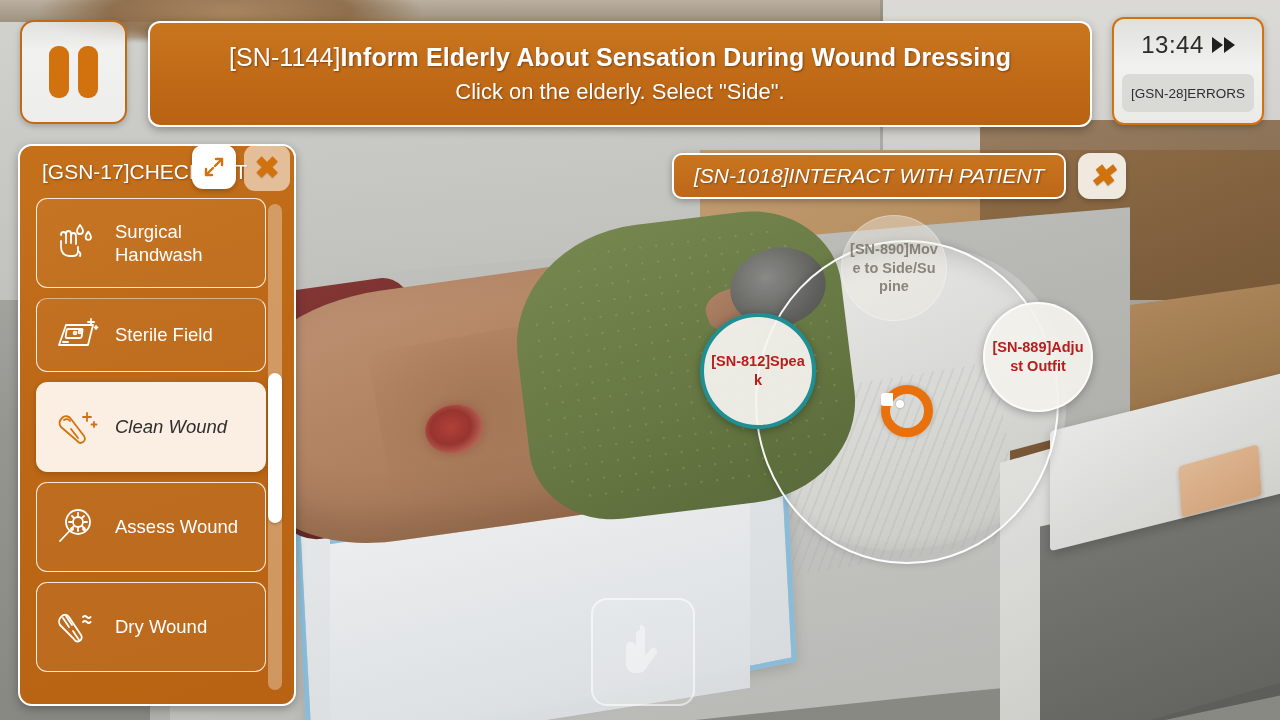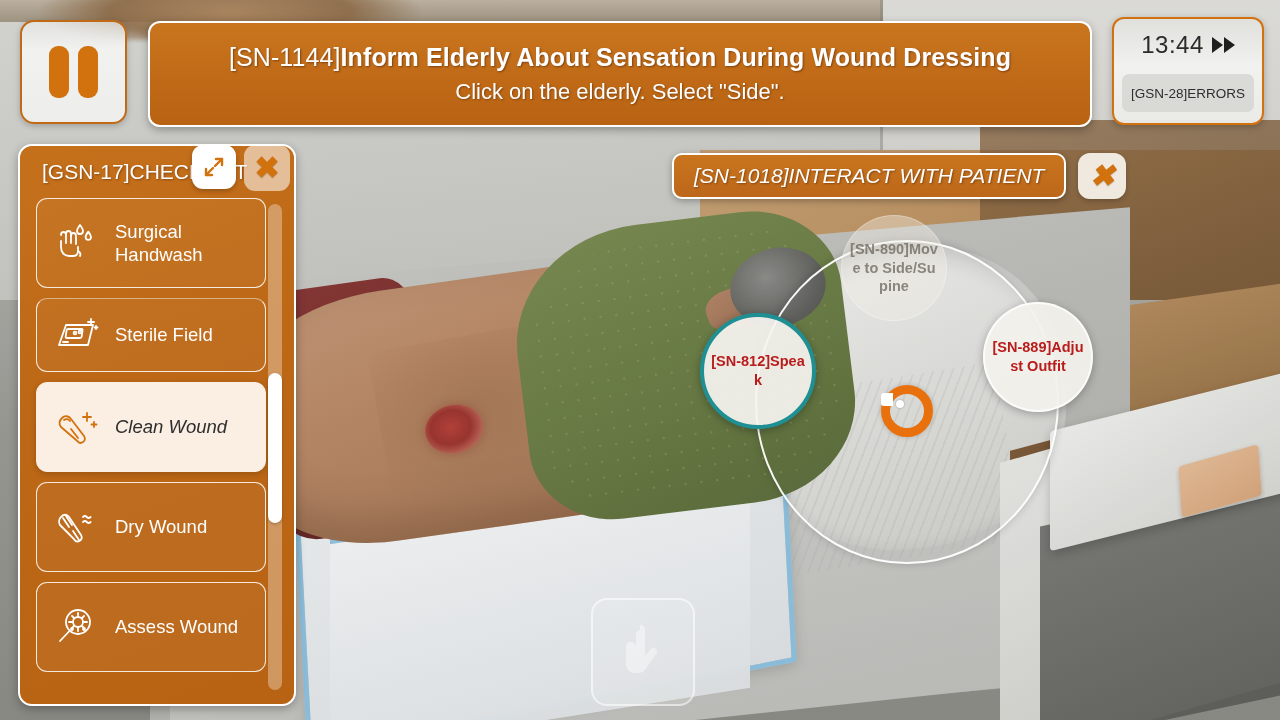--- a/index.html
+++ b/index.html
@@ -317,45 +317,45 @@
                 <path class="ic-stroke" d="M34 8v8M30 12h8"></path>
                 <path class="ic-stroke" d="M41 17v5M38.5 19.5h5"></path>
               </svg>
             </div>
             <div class="cl-label">Clean Wound</div>
           </div>
 
           <div class="cl-item">
             <div class="cl-icon">
               <svg viewBox="0 0 48 44" fill="none" stroke-width="1.8" stroke-linecap="round" stroke-linejoin="round">
+                <circle class="ic-stroke" cx="25" cy="17" r="12"></circle>
+                <path class="ic-stroke" d="M16.5 26 L7 36"></path>
+                <circle class="ic-stroke" cx="25" cy="17" r="5"></circle>
+                <path class="ic-stroke" d="M25 8v3M25 23v3M16 17h3M31 17h3M19 11l2 2M31 11l-2 2M19 23l2-2M31 23l-2-2"></path>
+                <circle class="ic-stroke" cx="19" cy="24" r="1"></circle>
+                <circle class="ic-stroke" cx="31" cy="24" r="1"></circle>
+              </svg>
+            </div>
+            <div class="cl-label">Assess Wound</div>
+          </div>
+
+          <div class="cl-item">
+            <div class="cl-icon">
+              <svg viewBox="0 0 48 44" fill="none" stroke-width="1.8" stroke-linecap="round" stroke-linejoin="round">
                 <path class="ic-stroke" d="M8 12c2-3 6-3 8 0l12 18c1.4 2.2.8 4.6-1.2 5.8-2 1.2-4.4.6-5.8-1.6L7 20c-1.6-2.6-1-6 1-8Z"></path>
                 <path class="ic-stroke" d="M10 13l6 9"></path>
                 <path class="ic-stroke" d="M13 11l6 9"></path>
                 <path class="ic-stroke" d="M20 26l6 9"></path>
                 <path class="ic-stroke" d="M30 12c1.2-1.2 2.6-1.2 3.8 0 1.2 1.2 2.6 1.2 3.8 0"></path>
                 <path class="ic-stroke" d="M30 17c1.2-1.2 2.6-1.2 3.8 0 1.2 1.2 2.6 1.2 3.8 0"></path>
               </svg>
             </div>
             <div class="cl-label">Dry Wound</div>
           </div>
 
-          <div class="cl-item">
-            <div class="cl-icon">
-              <svg viewBox="0 0 48 44" fill="none" stroke-width="1.8" stroke-linecap="round" stroke-linejoin="round">
-                <circle class="ic-stroke" cx="25" cy="17" r="12"></circle>
-                <path class="ic-stroke" d="M16.5 26 L7 36"></path>
-                <circle class="ic-stroke" cx="25" cy="17" r="5"></circle>
-                <path class="ic-stroke" d="M25 8v3M25 23v3M16 17h3M31 17h3M19 11l2 2M31 11l-2 2M19 23l2-2M31 23l-2-2"></path>
-                <circle class="ic-stroke" cx="19" cy="24" r="1"></circle>
-                <circle class="ic-stroke" cx="31" cy="24" r="1"></circle>
-              </svg>
-            </div>
-            <div class="cl-label">Assess Wound</div>
-          </div>
-
         </div>
 
         <div class="cl-scroll-track"></div>
         <div class="cl-scroll-thumb"></div>
       </div>
     </div>
 
     <div class="interact-wrap">
       <div class="interact-banner">
         <span>[SN-1018]INTERACT WITH PATIENT</span>

